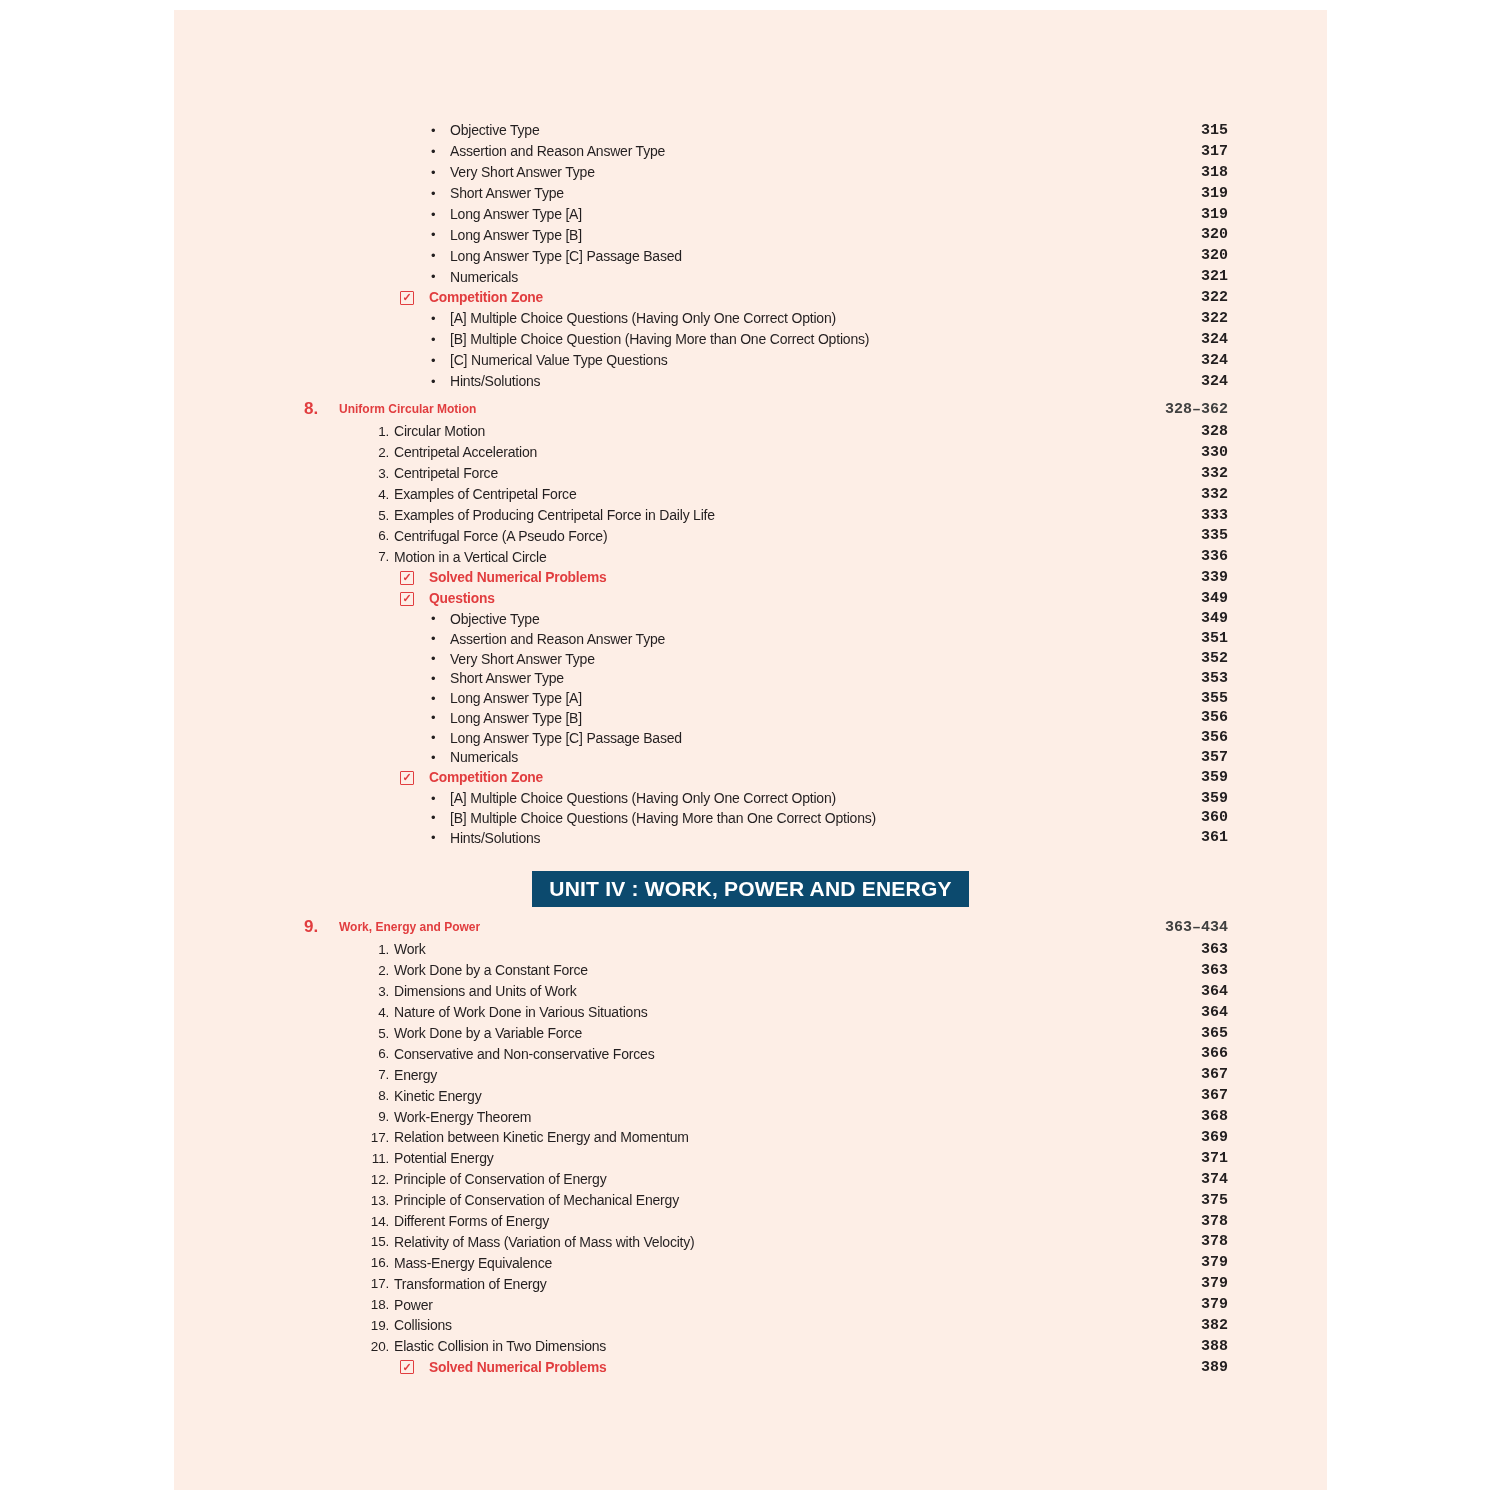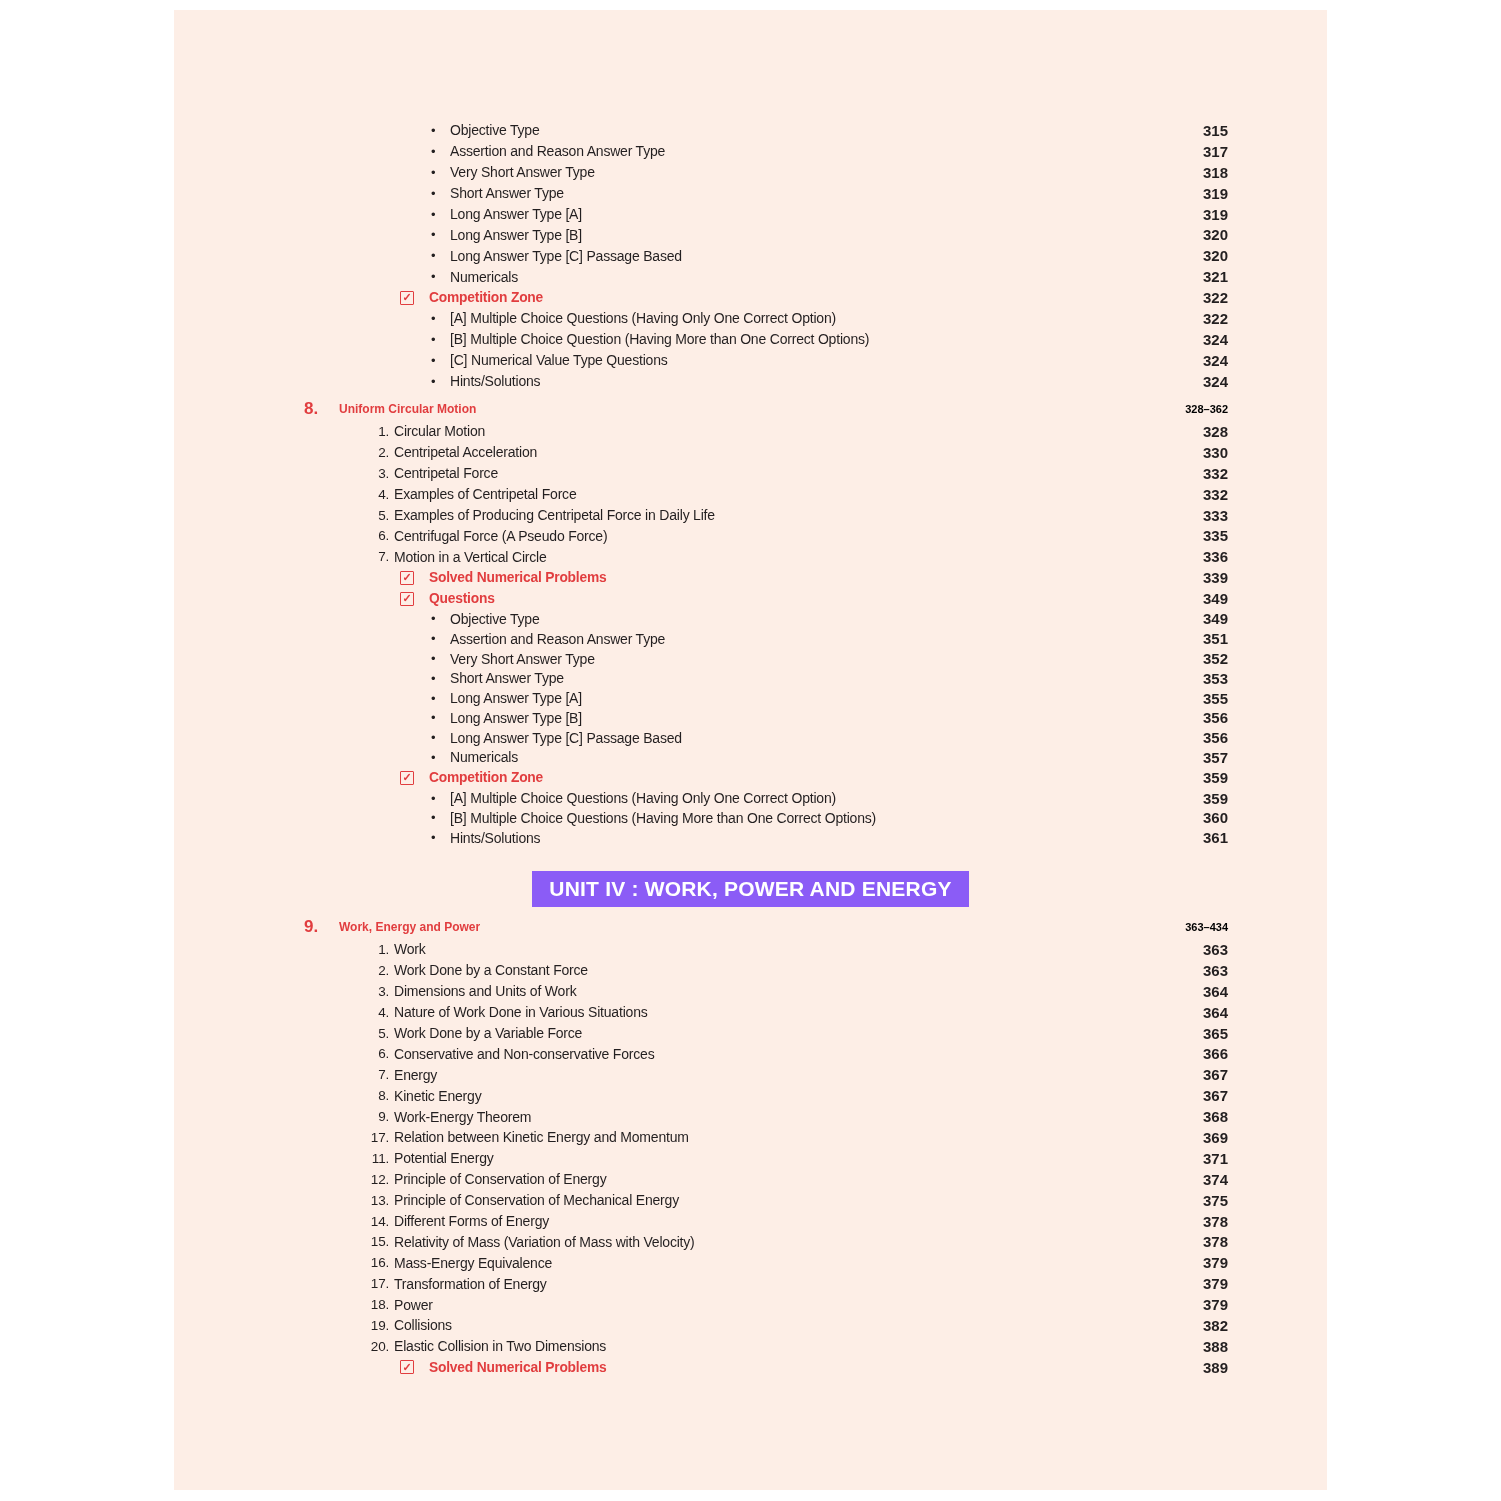--- a/index.html
+++ b/index.html
@@ -80,21 +80,21 @@
   }
   .row.check .label {
     color: #e13d3f;
     font-weight: bold;
     font-size: 13.8px;
     text-align: center;
   }
 
   .pg {
     margin-left: auto;
-    font-family: Liberation Sans, sans-serif;
+    font-family: Liberation Mono, monospace;
     font-weight: bold;
     font-size: 15px;
     color: #231f20;
     white-space: nowrap;
   }
 
   .chapter-heading {
     height: 24px;
     display: flex;
     align-items: center;
@@ -105,26 +105,26 @@
   }
   .chapter-heading .ch-num {
     width: 35px;
     font-size: 17px;
   }
   .chapter-heading .ch-title {
     font-size: 12px;
     white-space: nowrap;
   }
   .chapter-heading .pg {
-    color: #000000;
-    font-size: 11px;
+    color: #404040;
+    font-size: 15px;
   }
 
   .banner {
-    background: #8b5cf6;
+    background: #0c4a6e;
     color: #ffffff;
     font-weight: bold;
     font-size: 21px;
     line-height: 24px;
     padding: 6px 17px;
     letter-spacing: 0.2px;
     white-space: nowrap;
   }
 </style>
 </head>

